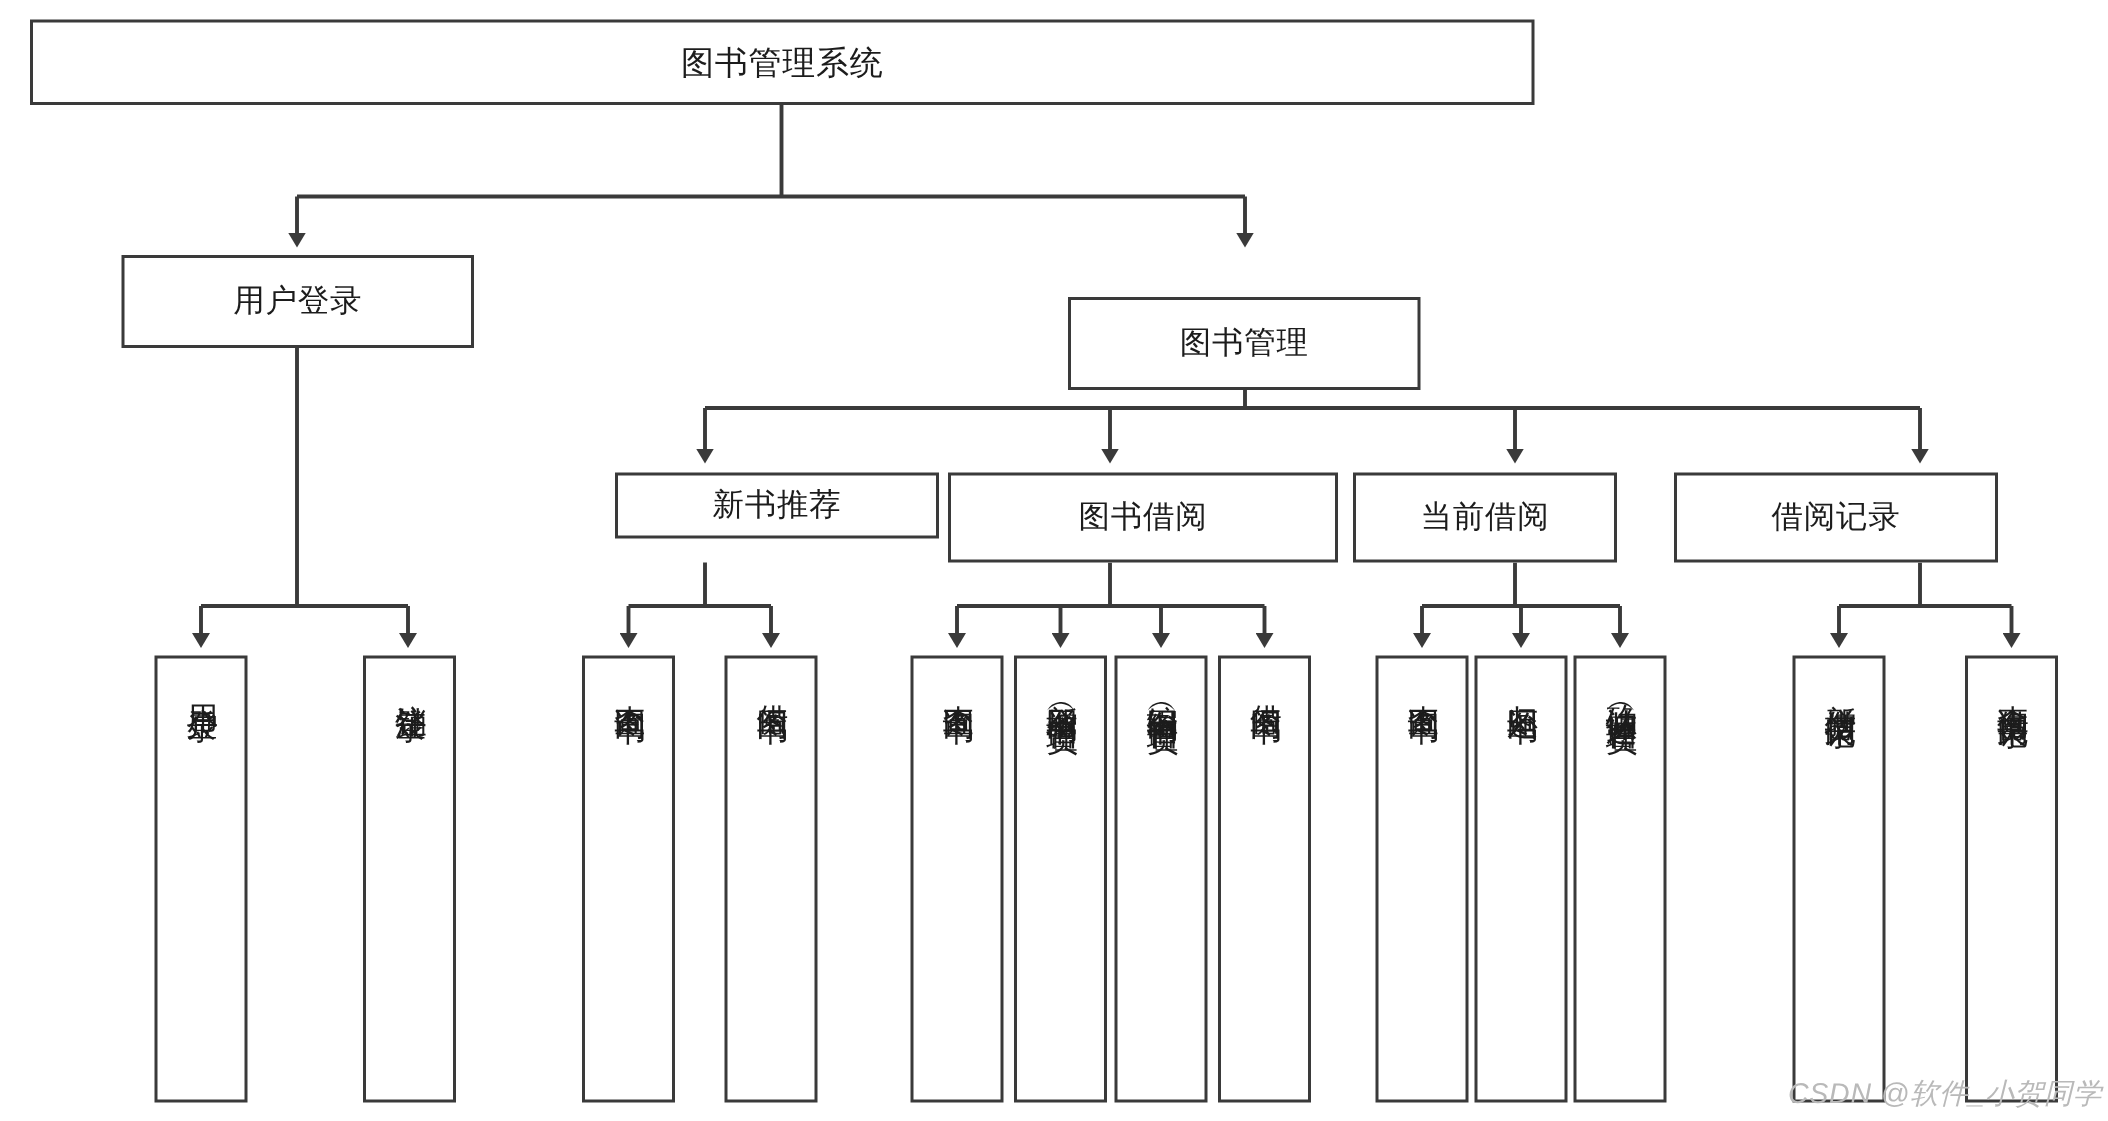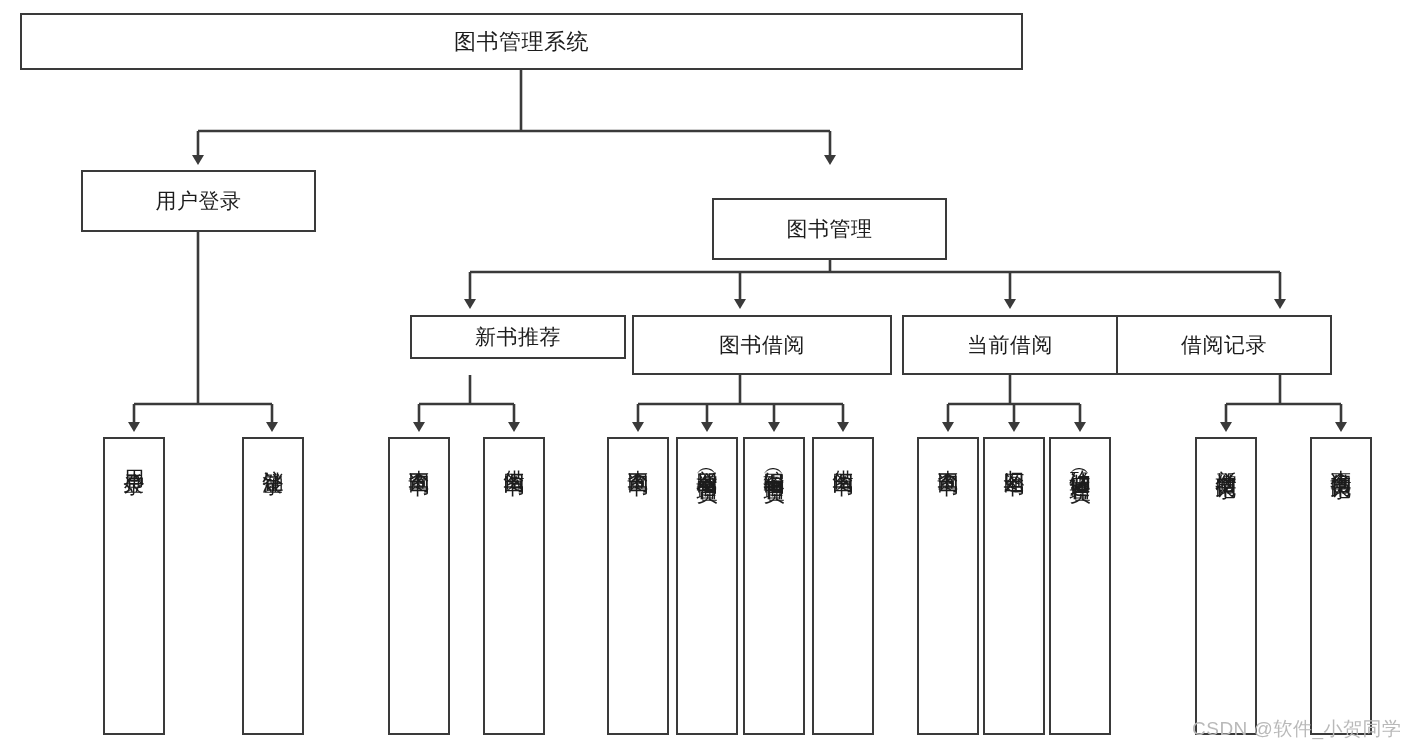--- a/index.html
+++ b/index.html
@@ -136,21 +136,21 @@
   <div class="node horiz" style="left: 712px; top: 170px; width: 235px; height: 62px; margin-top: 28px;">
     <span class="label">图书管理</span>
   </div>
 
   <div class="node horiz" style="left: 362px; top: 315px; width: 216px; height: 44px; margin-left: 48px;">
     <span class="label">新书推荐</span>
   </div>
   <div class="node horiz" style="left: 632px; top: 315px; width: 260px; height: 60px;">
     <span class="label">图书借阅</span>
   </div>
-  <div class="node horiz" style="left: 902px; top: 315px; width: 216px; height: 60px;">
+  <div class="node horiz" style="left: 902px; top: 315px; width: 176px; height: 60px;">
     <span class="label">当前借阅</span>
   </div>
   <div class="node horiz" style="left: 1116px; top: 315px; width: 216px; height: 60px;">
     <span class="label">借阅记录</span>
   </div>
 
   <div class="node vert" style="left: 103px; top: 437px; width: 62px; height: 298px;">
     <span class="label">用户登录</span>
   </div>
   <div class="node vert" style="left: 242px; top: 437px; width: 62px; height: 298px;">
@@ -183,15 +183,15 @@
   <div class="node vert" style="left: 1049px; top: 437px; width: 62px; height: 298px;">
     <span class="label">确认归还（管理员）</span>
   </div>
   <div class="node vert" style="left: 1195px; top: 437px; width: 62px; height: 298px;">
     <span class="label">新增借阅记录</span>
   </div>
   <div class="node vert" style="left: 1310px; top: 437px; width: 62px; height: 298px;">
     <span class="label">查询借阅记录</span>
   </div>
 
-  <div class="watermark" style="left: 1192px; top: 716px;">CSDN @软件_小贺同学</div>
+  <div class="watermark" style="left: 1192px; top: 716px; font-style: italic;">CSDN @软件_小贺同学</div>
 
 </div>
 
 </body></html>

